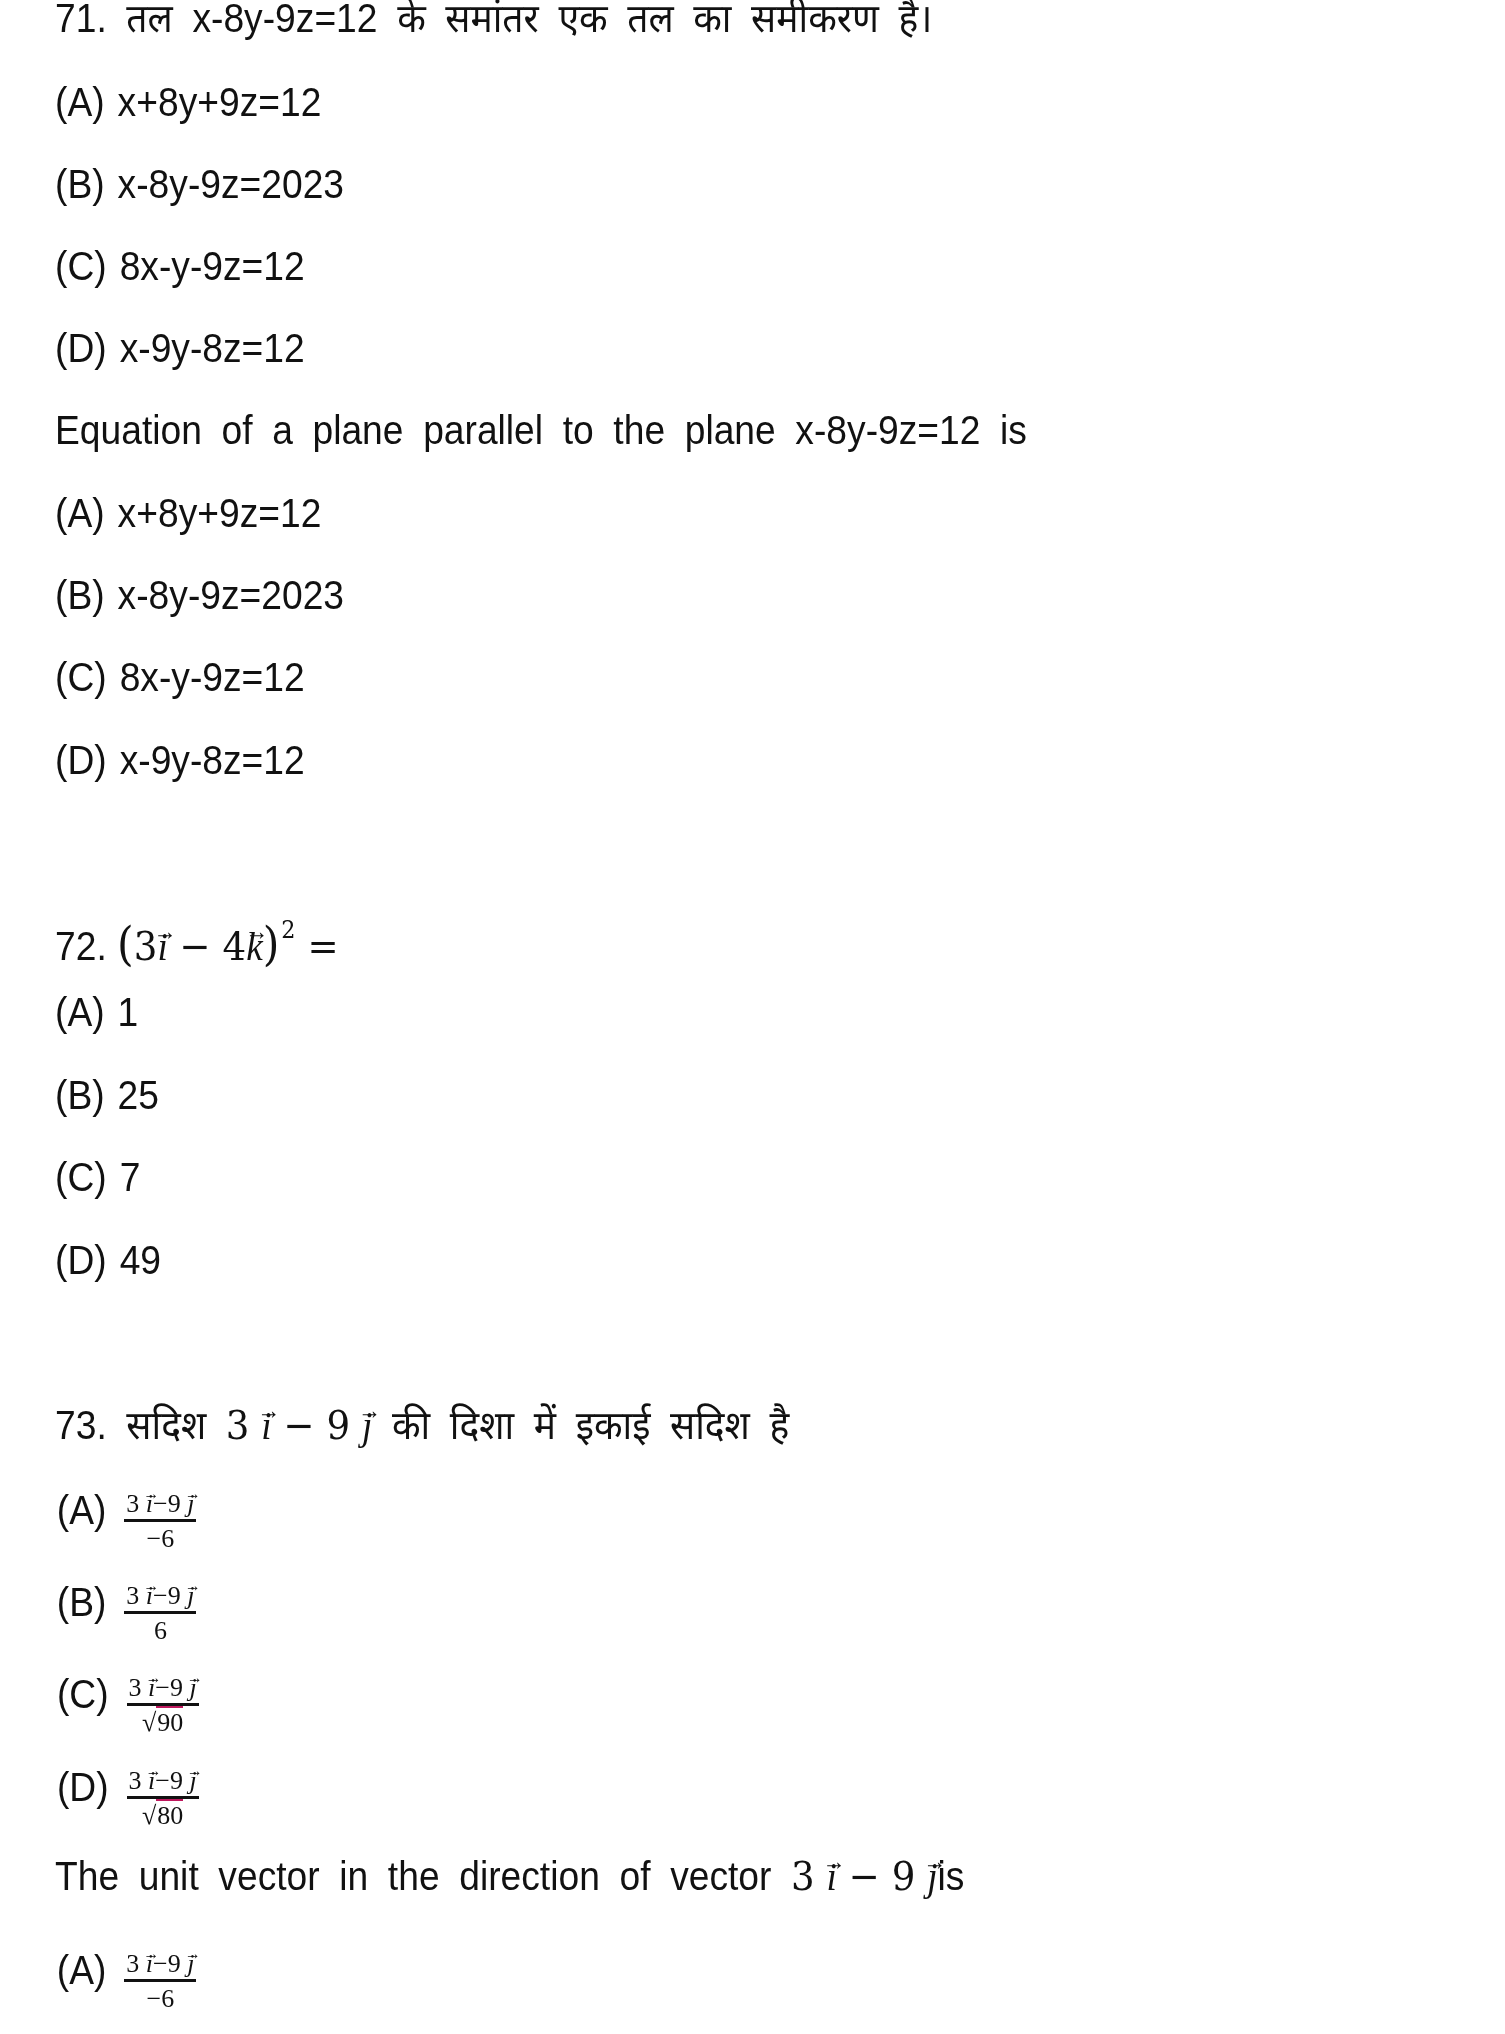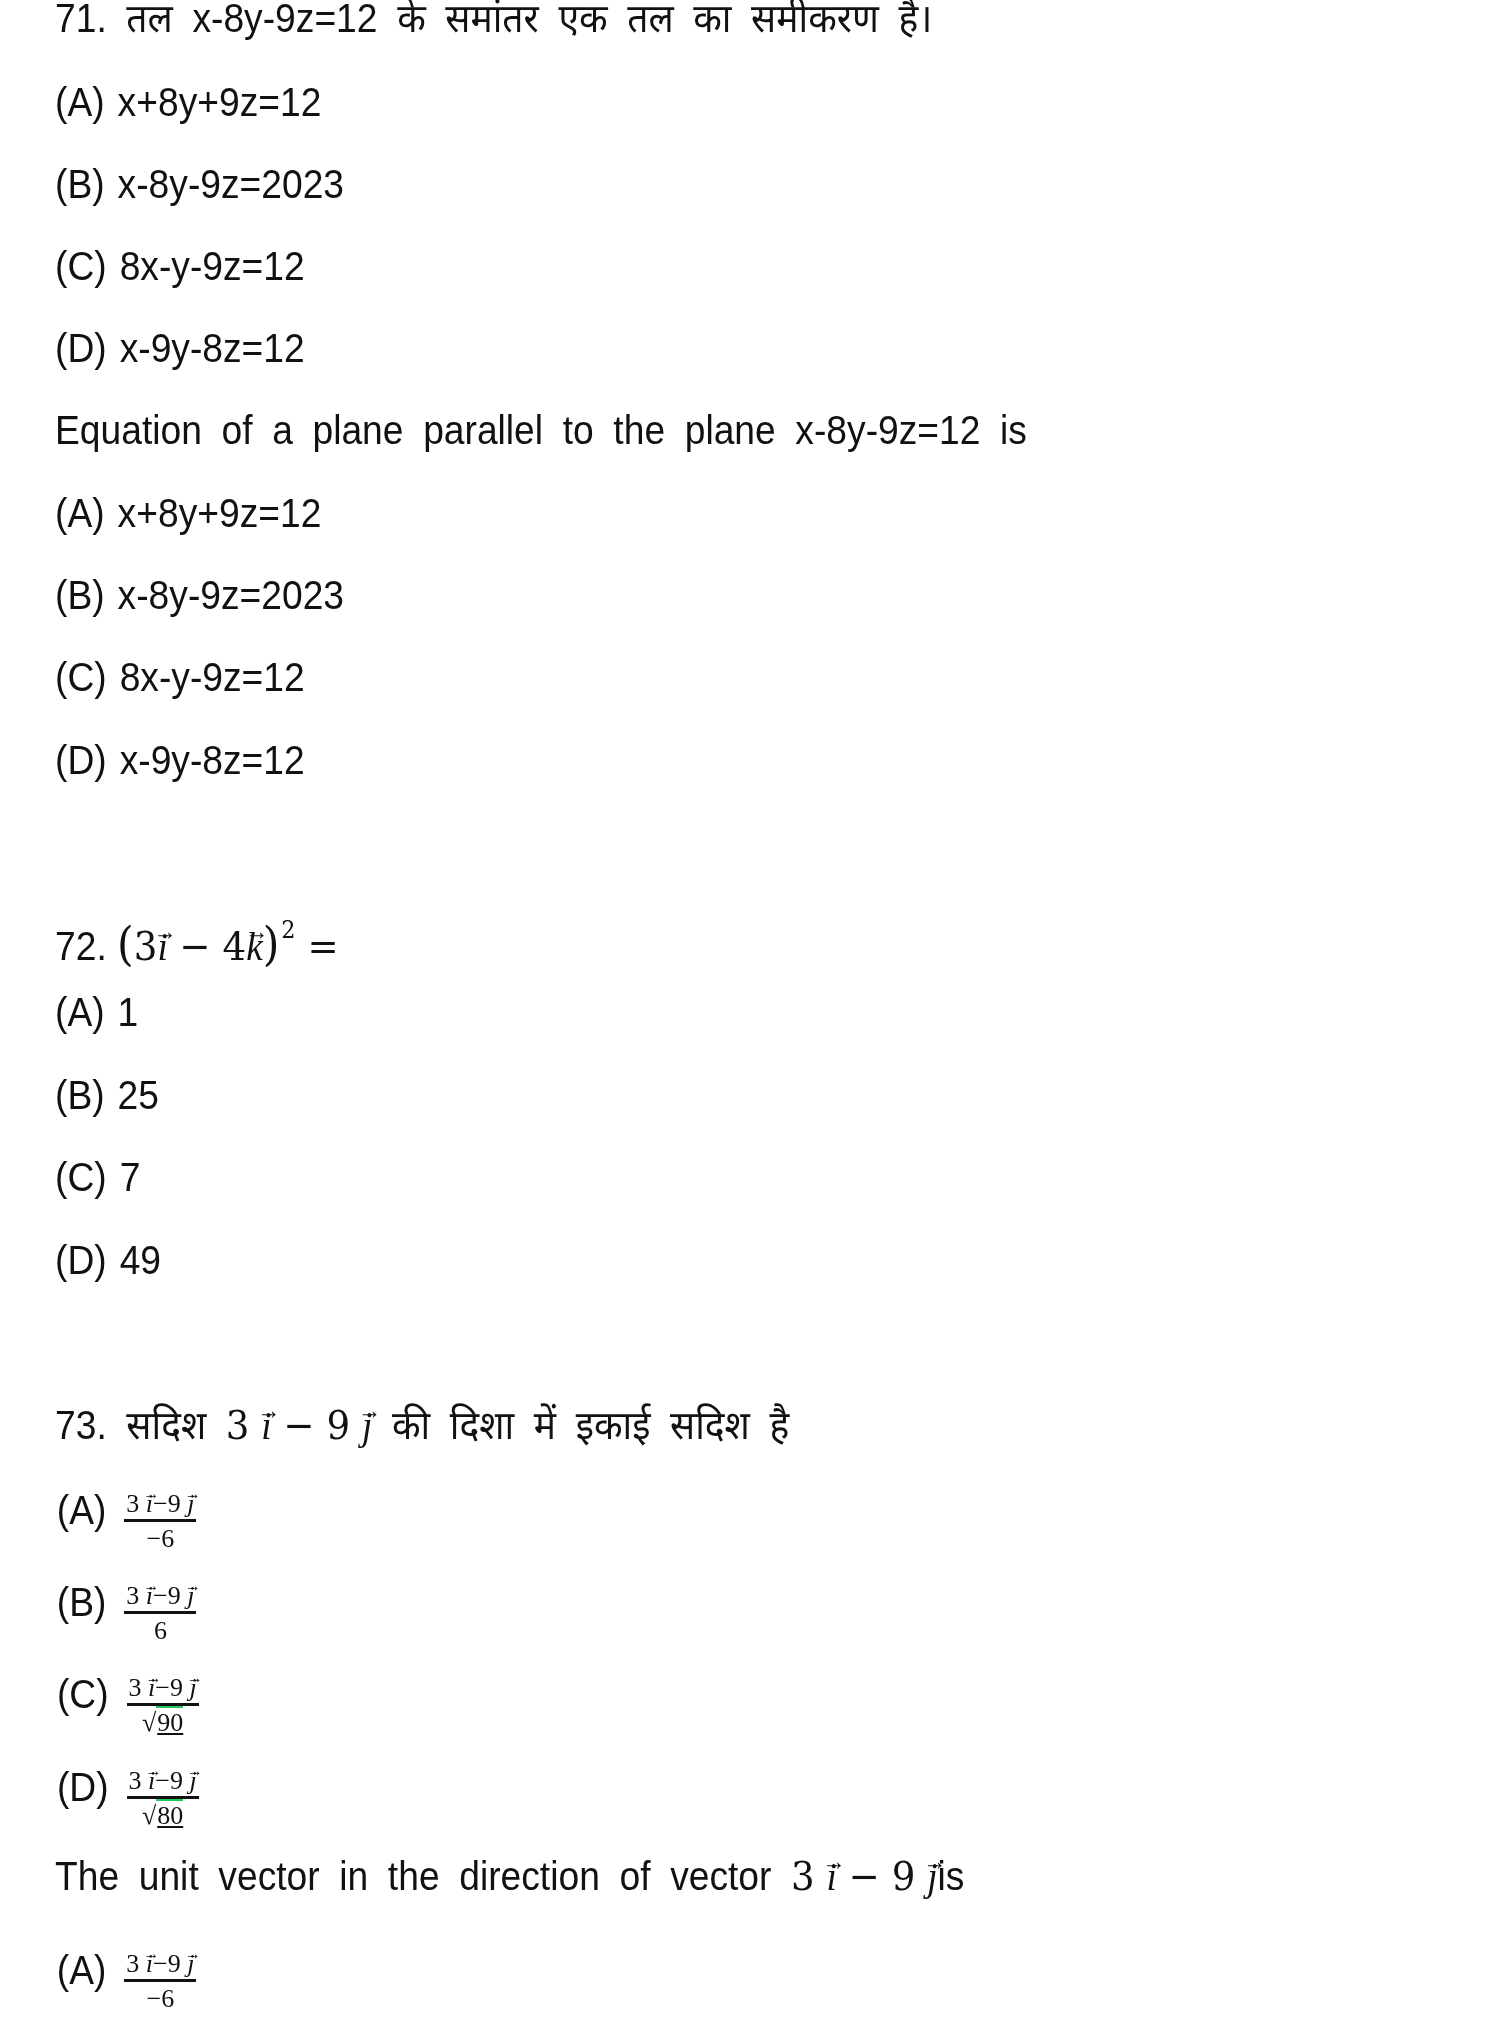--- a/index.html
+++ b/index.html
@@ -22,21 +22,21 @@
       top: -0.62em; font-size: 0.62em; font-style: normal;
     }
     .sup { font-size: 24px; vertical-align: 22px; margin-left: 2px; }
     .paren { font-size: 46px; }
     .opt-frac { position: absolute; left: 55px; height: 90px; display: flex; align-items: center; }
     .opt-frac .lbl { font-size: 40px; margin-right: 16px; transform: scaleX(0.93); }
     .frac { display: inline-flex; flex-direction: column; align-items: center;
             font-family: "Liberation Serif", serif; font-size: 26px; line-height: 30px; }
     .frac .num { padding: 0 2px; border-bottom: 3px solid #111; margin-top: 22px; }
     .frac .den { padding-top: 2px; }
-    .sqrt { border-top: 2px solid #22c55e; padding-left: 1px; text-decoration: underline; }
+    .sqrt { border-top: 2px solid #be185d; padding-left: 1px; }
   </style>
 </head>
 <body>
 
 <div class="line wide" style="top:-6px;">
   <span>71.</span>
   <span>तल</span>
   <span>x-8y-9z=12</span>
   <span>के समांतर एक तल का समीकरण है।</span>
 </div>

